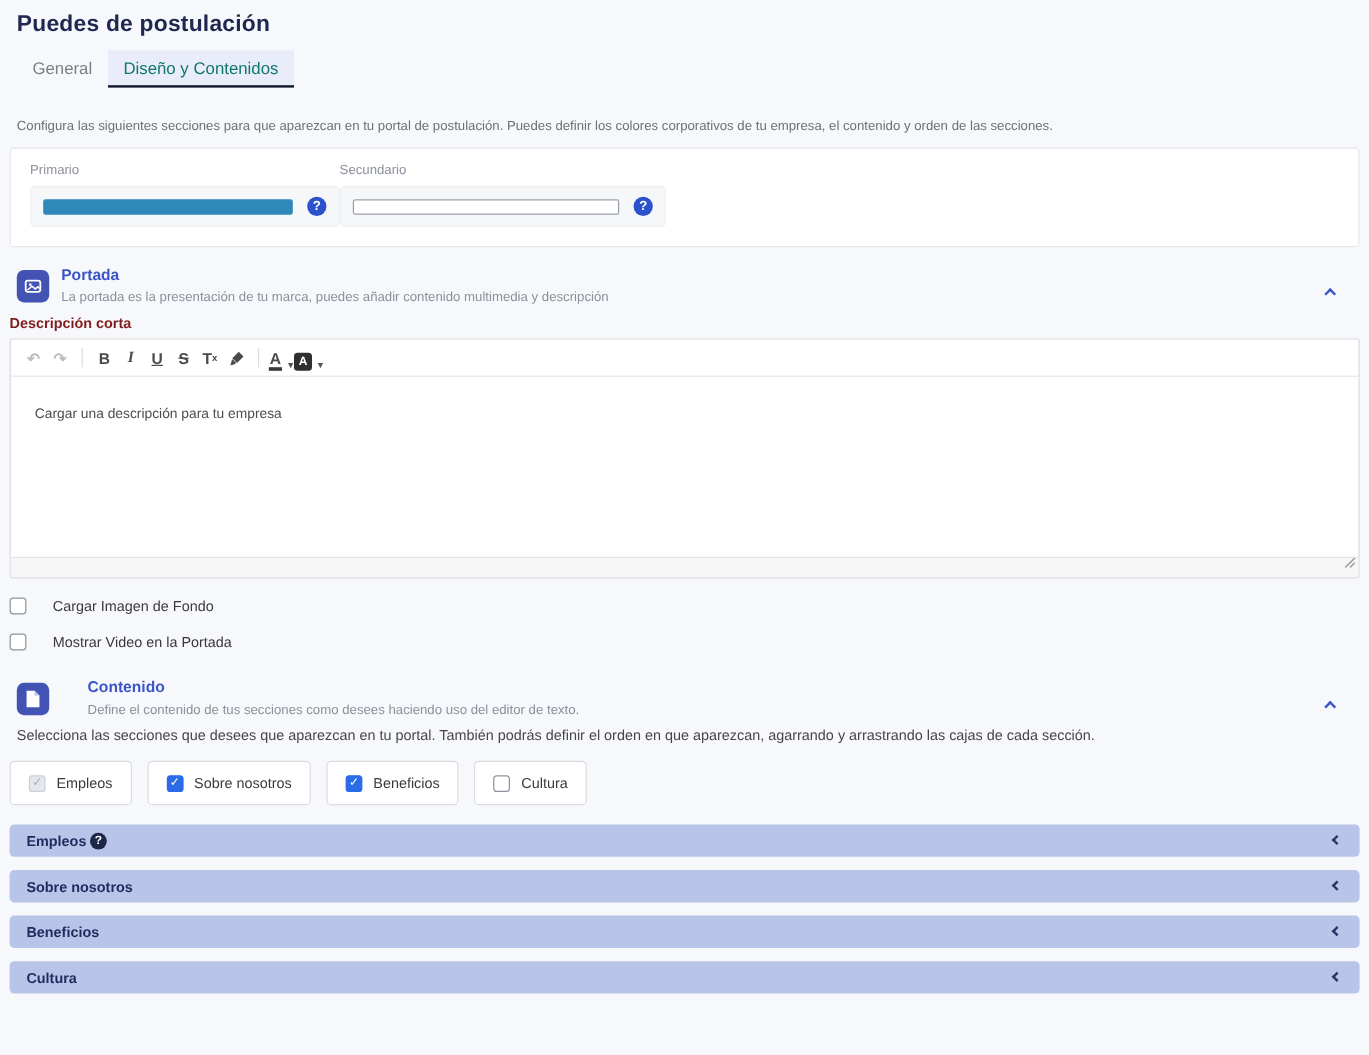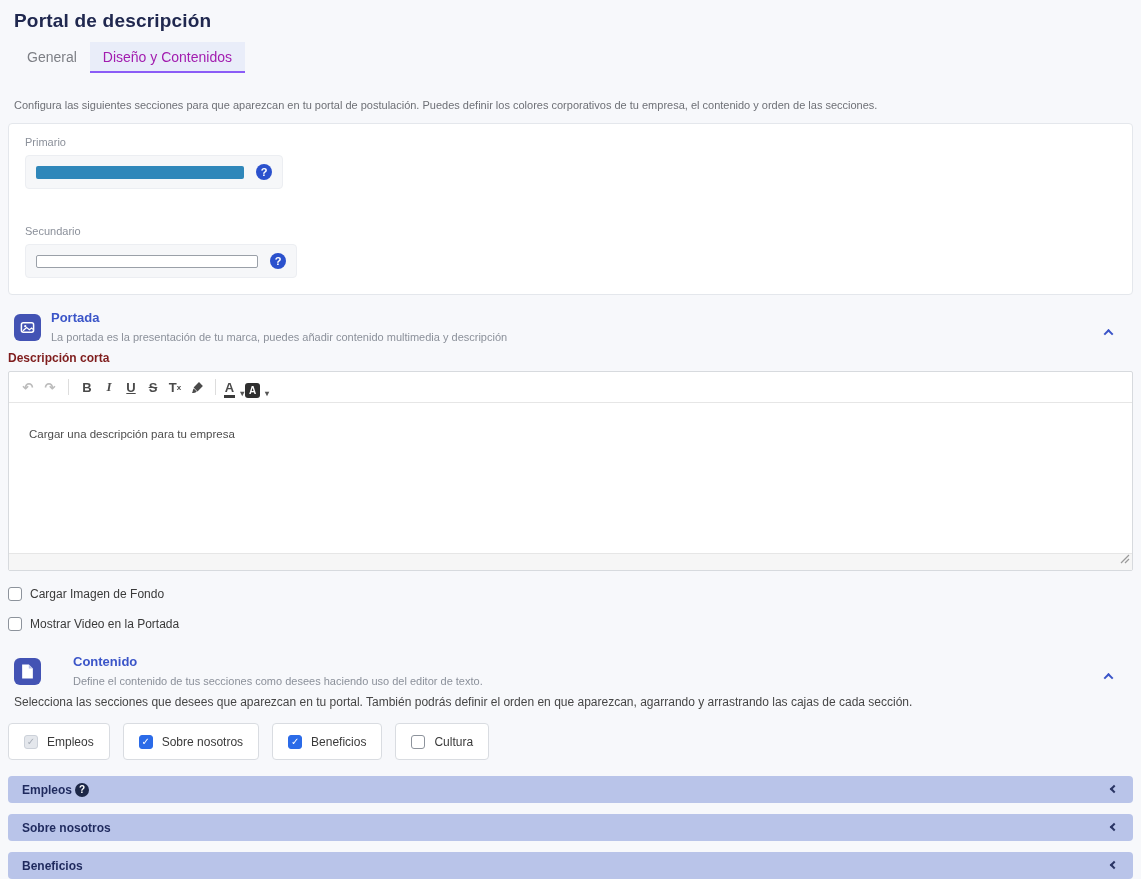--- a/index.html
+++ b/index.html
@@ -8,28 +8,28 @@
     font-family:"Liberation Sans", sans-serif;
     background:#f7f8fb;
     color:#333;
     position:relative;
     min-height:879px;
   }
   .page-title { padding:10px 14px 4px; font-size:19px; font-weight:bold; color:#20284f; letter-spacing:.2px; }
 
   .tabs { display:flex; margin:6px 14px 0;text-align:right; }
   .tab { padding:7px 13px 6px; font-size:14px; color:#7d7f85; cursor:pointer; border-bottom:2px solid transparent; }
-  .tab.active { color:#a21caf; background:#e9edf9; border-bottom:2px solid #8b5cf6; }
+  .tab.active { color:#0f766e; background:#e9edf9; border-bottom:2px solid #0f172a; }
 
   .intro { margin:26px 14px 0; font-size:11px; color:#6e7076; }
 
   
   .card { margin:12px 8px 0; background:#fff; border:1px solid #e4e7ec; border-radius:4px; padding:12px 8px 16px; }
   .card-title { font-size:13px; font-weight:bold; color:#33363d; padding:0 8px 10px; }
-  .color-row { display:flex; gap:36px; padding:0 8px;flex-direction:column; }
+  .color-row { display:flex; padding:0 8px; }
   .color-field { width:258px; }
   .color-field .f-label { font-size:11px; color:#8b909a; display:block; margin-bottom:7px; }
   .color-box { background:#f6f7f9; border:1px solid #eceef2; border-radius:4px; padding:8px 10px; display:flex; align-items:center; gap:12px; cursor:pointer; }
   .swatch { height:13px; flex:1; border-radius:2px; }
   .swatch.secondary { border:1px solid #9aa0a8; }
   .help-icon { width:16px; height:16px; min-width:16px; border-radius:50%; background:#2b51cd; color:#fff; font-size:11px; font-weight:bold; display:flex; align-items:center; justify-content:center; cursor:pointer; }
 
   
   .section-header { display:flex; align-items:center; margin:16px 14px 6px; position:relative; }
   .section-icon { width:27px; height:27px; min-width:27px; border-radius:6px; background:#4353b4; display:flex; align-items:center; justify-content:center; margin-right:10px; }
@@ -52,21 +52,21 @@
   .tsep { width:1px; height:16px; background:#ddd; margin:0 7px; }
   .color-btn { display:flex; align-items:end; gap:3px; }
   .a-underline { border-bottom:3px solid #3a3a3a; line-height:15px; padding:0 1px; }
   .bgcolor-chip { width:15px; height:15px; background:#2f2f2f; border-radius:3px; color:#fff; font-size:10px; font-weight:bold; display:flex; align-items:center; justify-content:center; }
   .caret-mini { font-size:8px; color:#555; margin-left:2px; }
   .editor-body { height:150px; padding:25px 20px 0; font-size:11.5px; color:#4d4d4d; cursor:text; }
   .editor-status { height:17px; background:#f6f6f6; border-top:1px solid #e6e6e6; position:relative; }
   .resize-handle { position:absolute; right:2px; bottom:2px; cursor:nwse-resize; }
 
   
-  .check-row { display:flex; align-items:flex-end; gap:8px; margin:16px 8px 0; font-size:12px; color:#3a3a3a; cursor:pointer; }
+  .check-row { display:flex; align-items:flex-end; gap:22px; margin:16px 8px 0; font-size:12px; color:#3a3a3a; cursor:pointer; }
   .cb { width:14px; height:14px; min-width:14px; border-radius:3px; background:#fff; border:1px solid #8d939c; display:flex; align-items:center; justify-content:center; }
   .cb span { display:none; font-size:10px; line-height:1; color:#fff; }
   .cb.checked { background:#2b6be8; border-color:#2b6be8; }
   .cb.checked span { display:block; }
   .cb.cb-muted.checked { background:#e4e7ec; border-color:#ccd1d9; }
   .cb.cb-muted.checked span { color:#a7aeb8; }
 
   .instruction { margin:8px 14px 14px; font-size:12px; color:#464646; }
 
   
@@ -74,21 +74,21 @@
   .chip { background:#fff; border:1px solid #d9dce1; border-radius:4px; padding:0 15px; height:37px; display:flex; align-items:center; gap:9px; font-size:12px; color:#3a3a3a; cursor:pointer; }
 
   
   .bar { margin:0 8px 11px; height:27px; background:#b9c4e9; border-radius:4px; display:flex; align-items:center; padding:0 14px; font-size:12px; font-weight:bold; color:#1f2a5e; position:relative; cursor:grab; }
   .bar .bar-help { width:14px; height:14px; border-radius:50%; background:#1d2848; color:#fff; font-size:10px; font-weight:bold; display:inline-flex; align-items:center; justify-content:center; margin-left:3px; cursor:pointer; }
   .chev-left { position:absolute; right:16px; top:10px; width:6px; height:6px; border-left:2px solid #2a3564; border-bottom:2px solid #2a3564; transform:rotate(45deg); cursor:pointer; }
 </style>
 </head>
 <body>
 
-<div class="page-title">Portal de descripción</div>
+<div class="page-title">Puedes de postulación</div>
 
 <div class="tabs">
   <div class="tab">General</div>
   <div class="tab active">Diseño y Contenidos</div>
 </div>
 
 <div class="intro">Configura las siguientes secciones para que aparezcan en tu portal de postulación. Puedes definir los colores corporativos de tu empresa, el contenido y orden de las secciones.</div>
 
 <div class="card">
   <div class="color-row">

